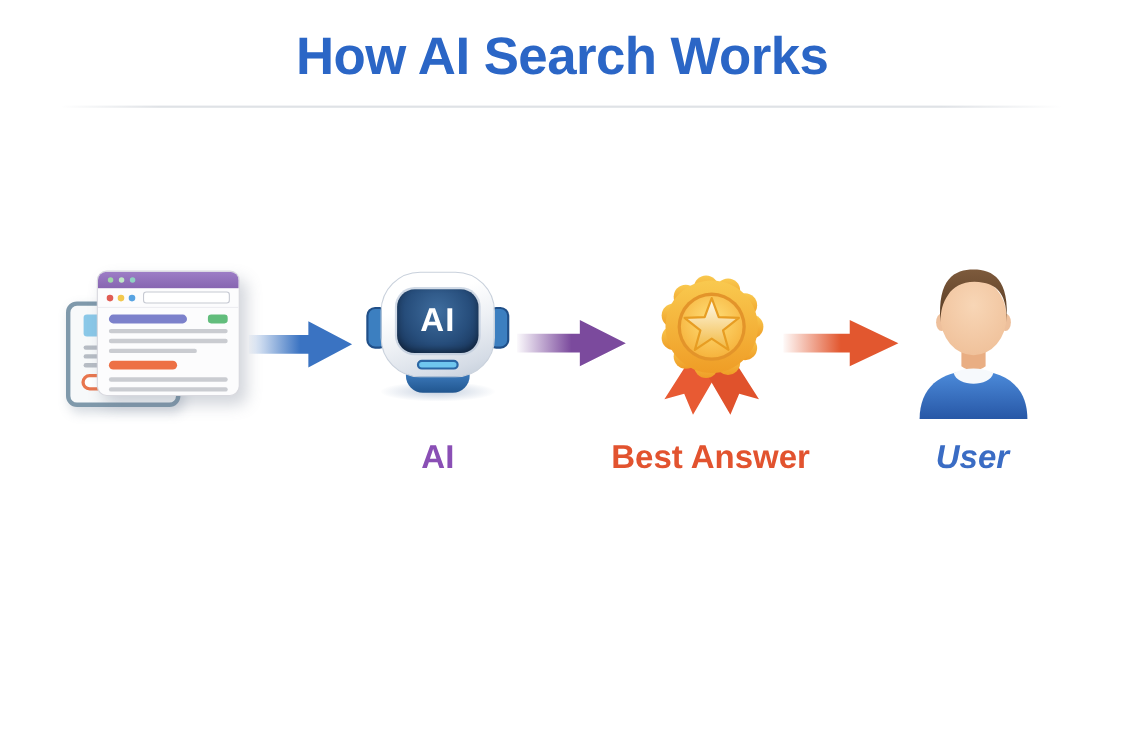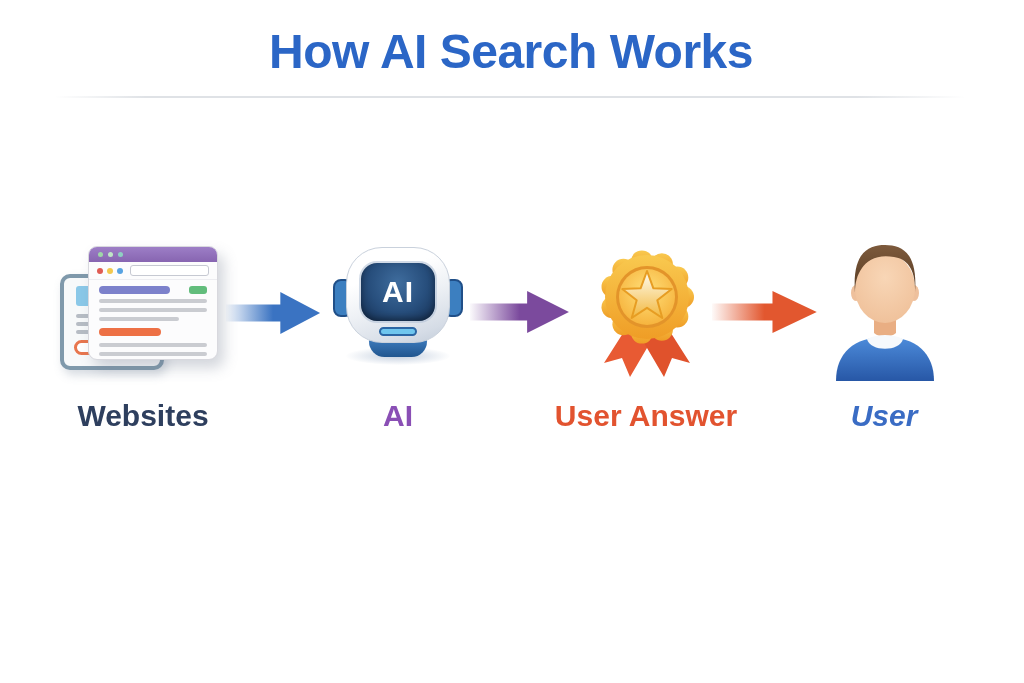--- a/index.html
+++ b/index.html
@@ -208,18 +208,17 @@
     </defs>
     <path d="M46,74 L68,74 L68,92 C62,97 52,97 46,92 Z" fill="#e9ae83"></path>
     <path d="M8,140 C8,112 26,96 57,96 C88,96 106,112 106,140 Z" fill="url(#uShirt)"></path>
     <path d="M39,98 C42,111 72,111 75,98 C69,95 63,94 57,94 C51,94 45,95 39,98 Z" fill="#f6f9fc"></path>
     <ellipse cx="28" cy="52" rx="5" ry="8" fill="#eec09c"></ellipse>
     <ellipse cx="86" cy="52" rx="5" ry="8" fill="#eec09c"></ellipse>
     <ellipse cx="57" cy="47" rx="30" ry="35" fill="url(#uSkin)"></ellipse>
     <path d="M27,52 C24,12 40,4 57,4 C75,4 90,13 87,52 C88,28 79,18 66,16 C50,13 39,19 34,27 C29,34 27,42 27,52 Z" fill="url(#uHair)"></path>
   </svg>
 
-  <div class="step-label" style="left: 23px; color: rgb(46, 63, 94);">Websites</div>
   <div class="step-label" style="left: 278px; color: rgb(138, 79, 181);">AI</div>
-  <div class="step-label" style="left: 526px; color: rgb(226, 83, 47);">User Answer</div>
+  <div class="step-label" style="left: 526px; color: rgb(226, 83, 47);">Best Answer</div>
   <div class="step-label" style="left: 764px; color: rgb(58, 108, 196); font-style: italic;">User</div>
 
 </div>
 
 </body></html>

